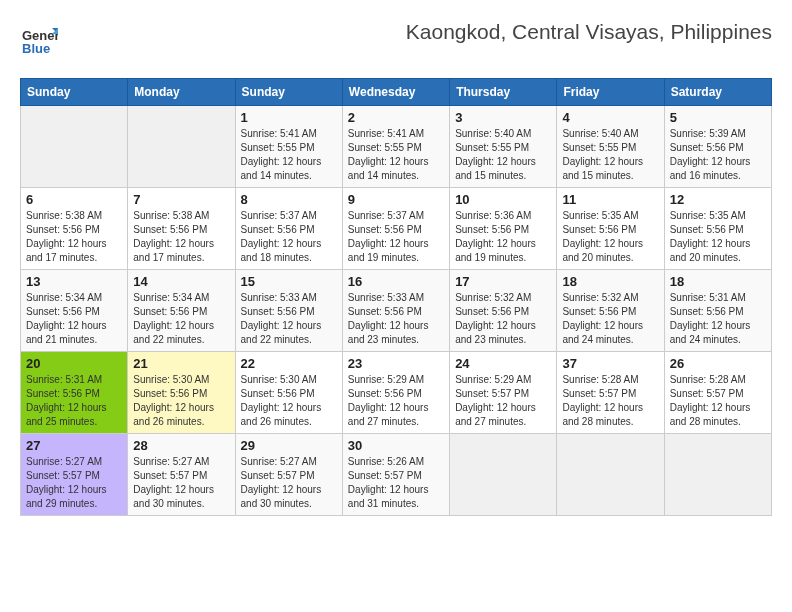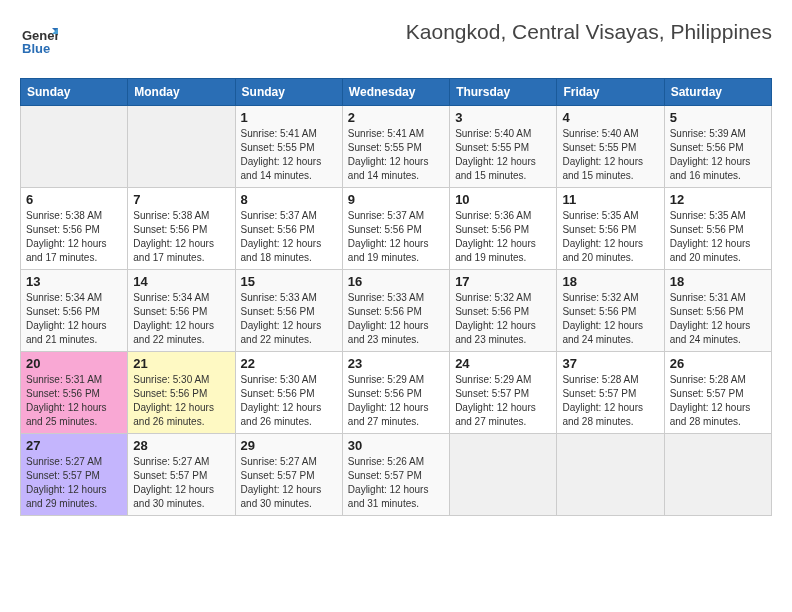--- a/index.html
+++ b/index.html
@@ -245,21 +245,21 @@
         </td>
         <td style="background: rgb(249, 249, 249);">
           <span class="day-number">18</span>
           <div class="day-info" style="white-space: pre-line;">Sunrise: 5:31 AM
 Sunset: 5:56 PM
 Daylight: 12 hours
 and 24 minutes.</div>
         </td>
       </tr>
       <tr>
-        <td style="background: #f9a8d4;">
+        <td style="background: #84cc16;">
           <span class="day-number">20</span>
           <div class="day-info" style="white-space: pre-line;">Sunrise: 5:31 AM
 Sunset: 5:56 PM
 Daylight: 12 hours
 and 25 minutes.</div>
         </td>
         <td style="background: #fef9c3;">
           <span class="day-number">21</span>
           <div class="day-info" style="white-space: pre-line;">Sunrise: 5:30 AM
 Sunset: 5:56 PM

